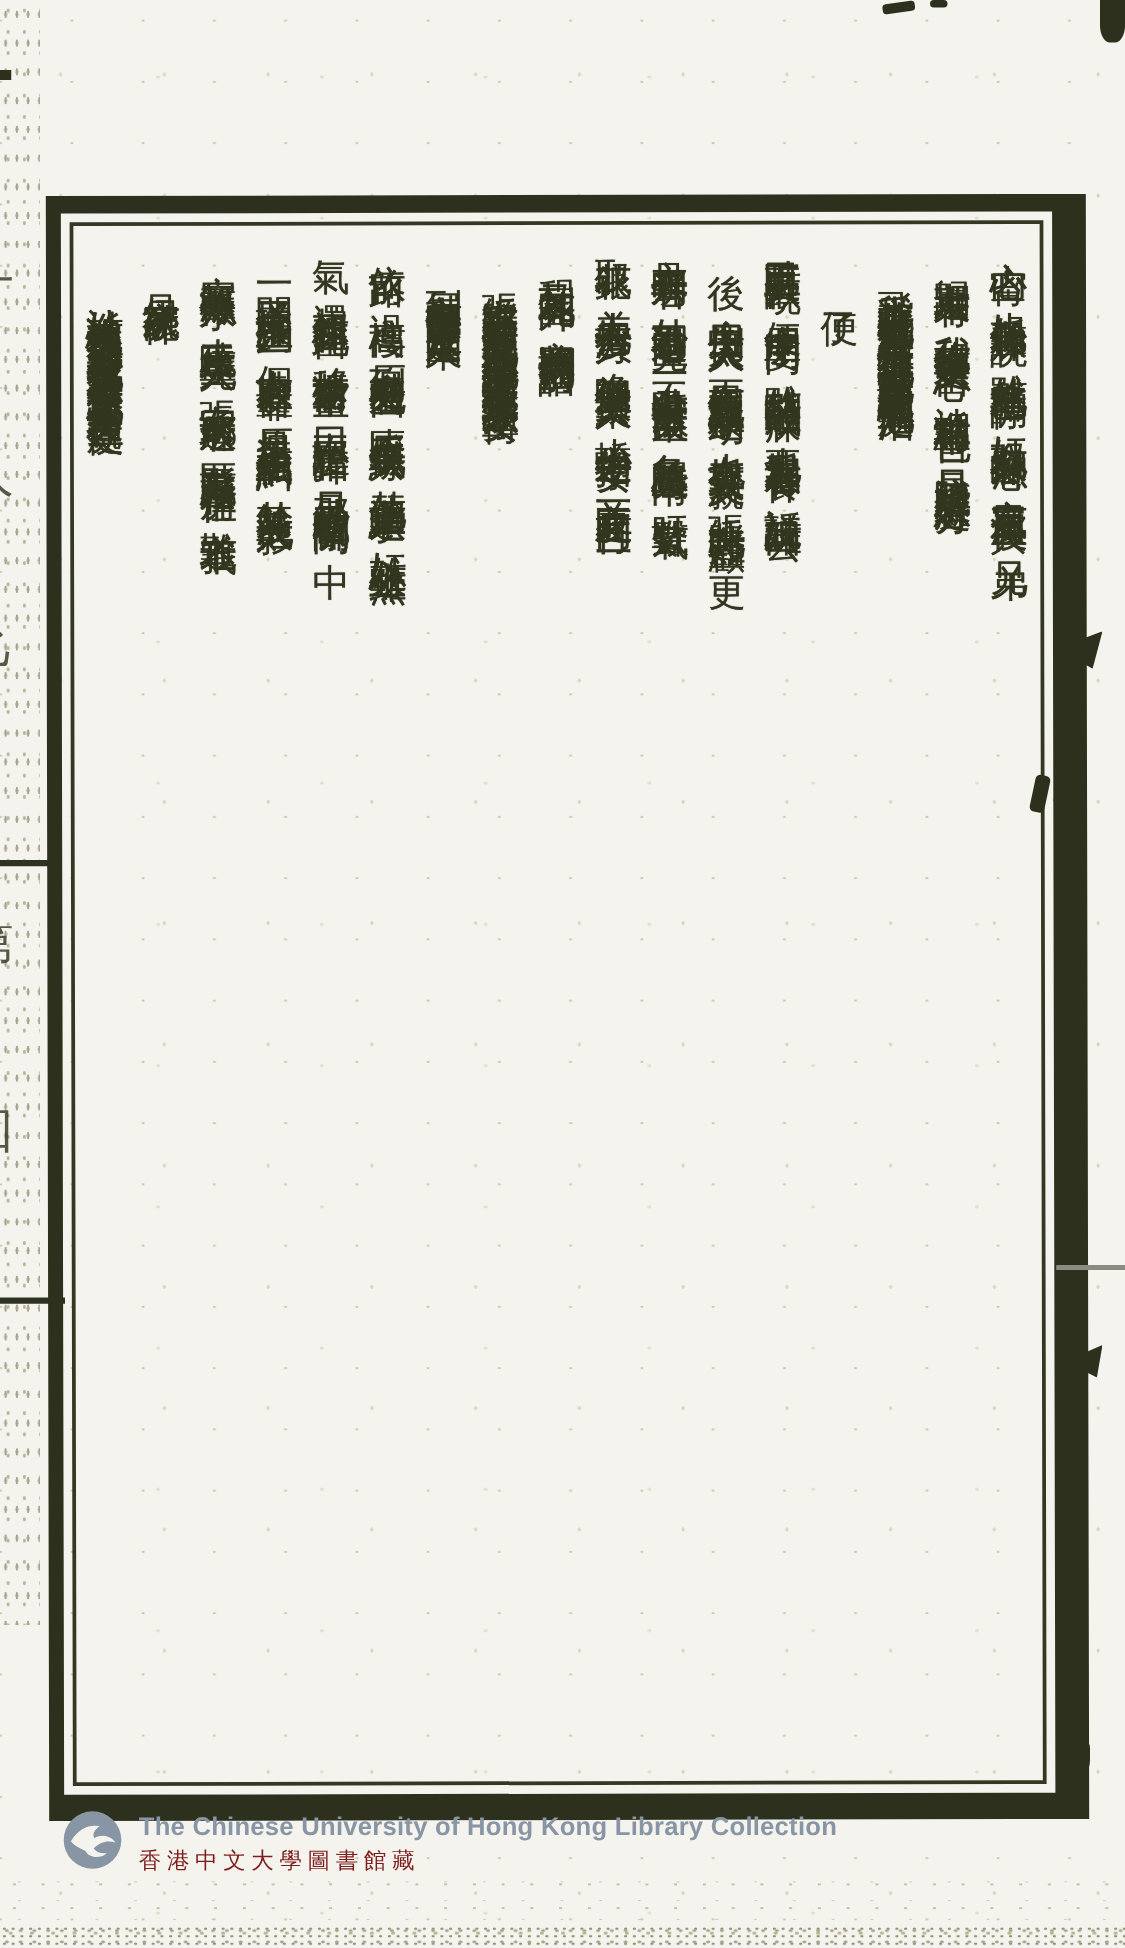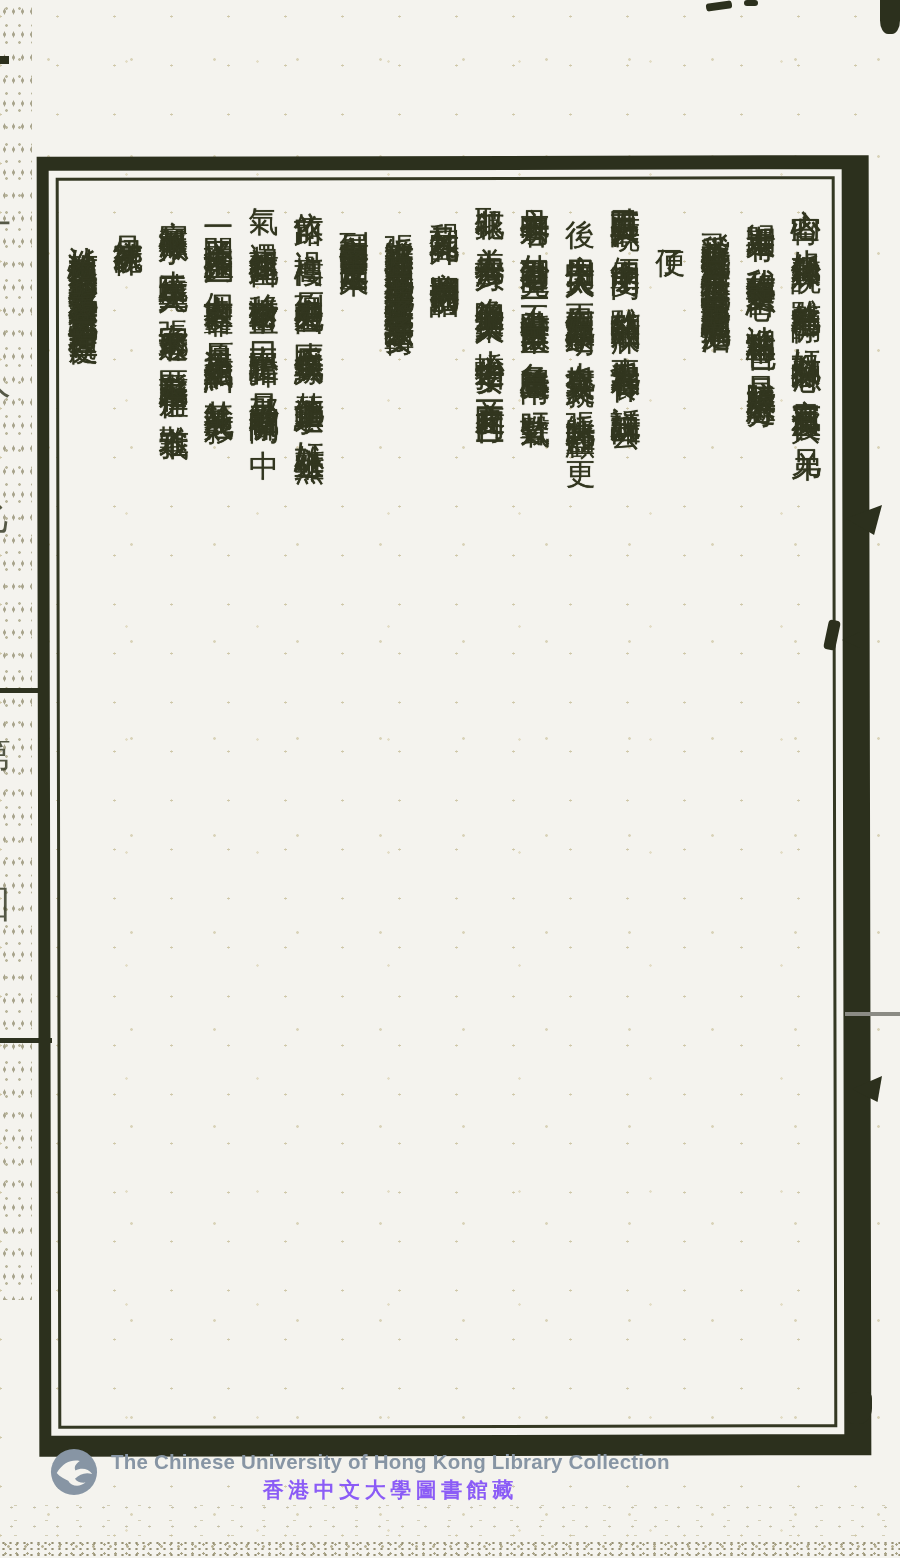--- a/index.html
+++ b/index.html
@@ -80,25 +80,25 @@
   .a-mark2{left:842px;top:632px;width:18px;height:16px;clip-path:polygon(0 50%,100% 0,100% 100%);}
   .a-tear2{left:852px;top:1076px;width:30px;height:26px;clip-path:polygon(0 50%,100% 0,85% 100%);}
   .a-gline{left:845px;top:1012px;width:55px;height:4px;background:#8b8b84;}
   .a-br{left:846px;top:1392px;width:26px;height:32px;border-radius:40% 20% 50% 30%;}
   .a-left{left:0;top:56px;width:9px;height:8px;}
   .a-edge{left:868px;top:156px;width:32px;height:1300px;background:transparent;
     background-image:radial-gradient(#b9b59b 1px, transparent 1.4px),radial-gradient(#a8a48c 1px, transparent 1.3px);
     background-size:13px 17px, 9px 23px;}
 
   
-  .watermark{position:absolute;left:50px;top:1448px;display:flex;align-items:flex-start;gap:13px;text-align:center;}
+  .watermark{position:absolute;left:50px;top:1448px;display:flex;align-items:flex-start;gap:13px;}
   .wm-logo{width:48px;height:48px;flex:0 0 auto;}
   .wm-text{display:flex;flex-direction:column;gap:2px;padding-top:2px;}
   .wm-en{font-family:"Liberation Sans",sans-serif;font-weight:600;font-size:20.5px;color:#8795a4;letter-spacing:.2px;}
-  .wm-zh{font-size:21px;color:#8b5cf6;letter-spacing:4.5px;font-weight:700;}
+  .wm-zh{font-size:18px;color:#7f1d1d;letter-spacing:4.5px;font-weight:400;}
 
   
   .bottom-noise{
     position:absolute;left:0;bottom:0;width:900px;height:18px;
     background-image:
       radial-gradient(#9b9474 1.2px, transparent 1.6px),
       radial-gradient(#857e5e 1px, transparent 1.4px),
       radial-gradient(#b0a987 1.4px, transparent 1.8px);
     background-size:11px 9px, 7px 6px, 17px 13px;
     opacity:.85;

